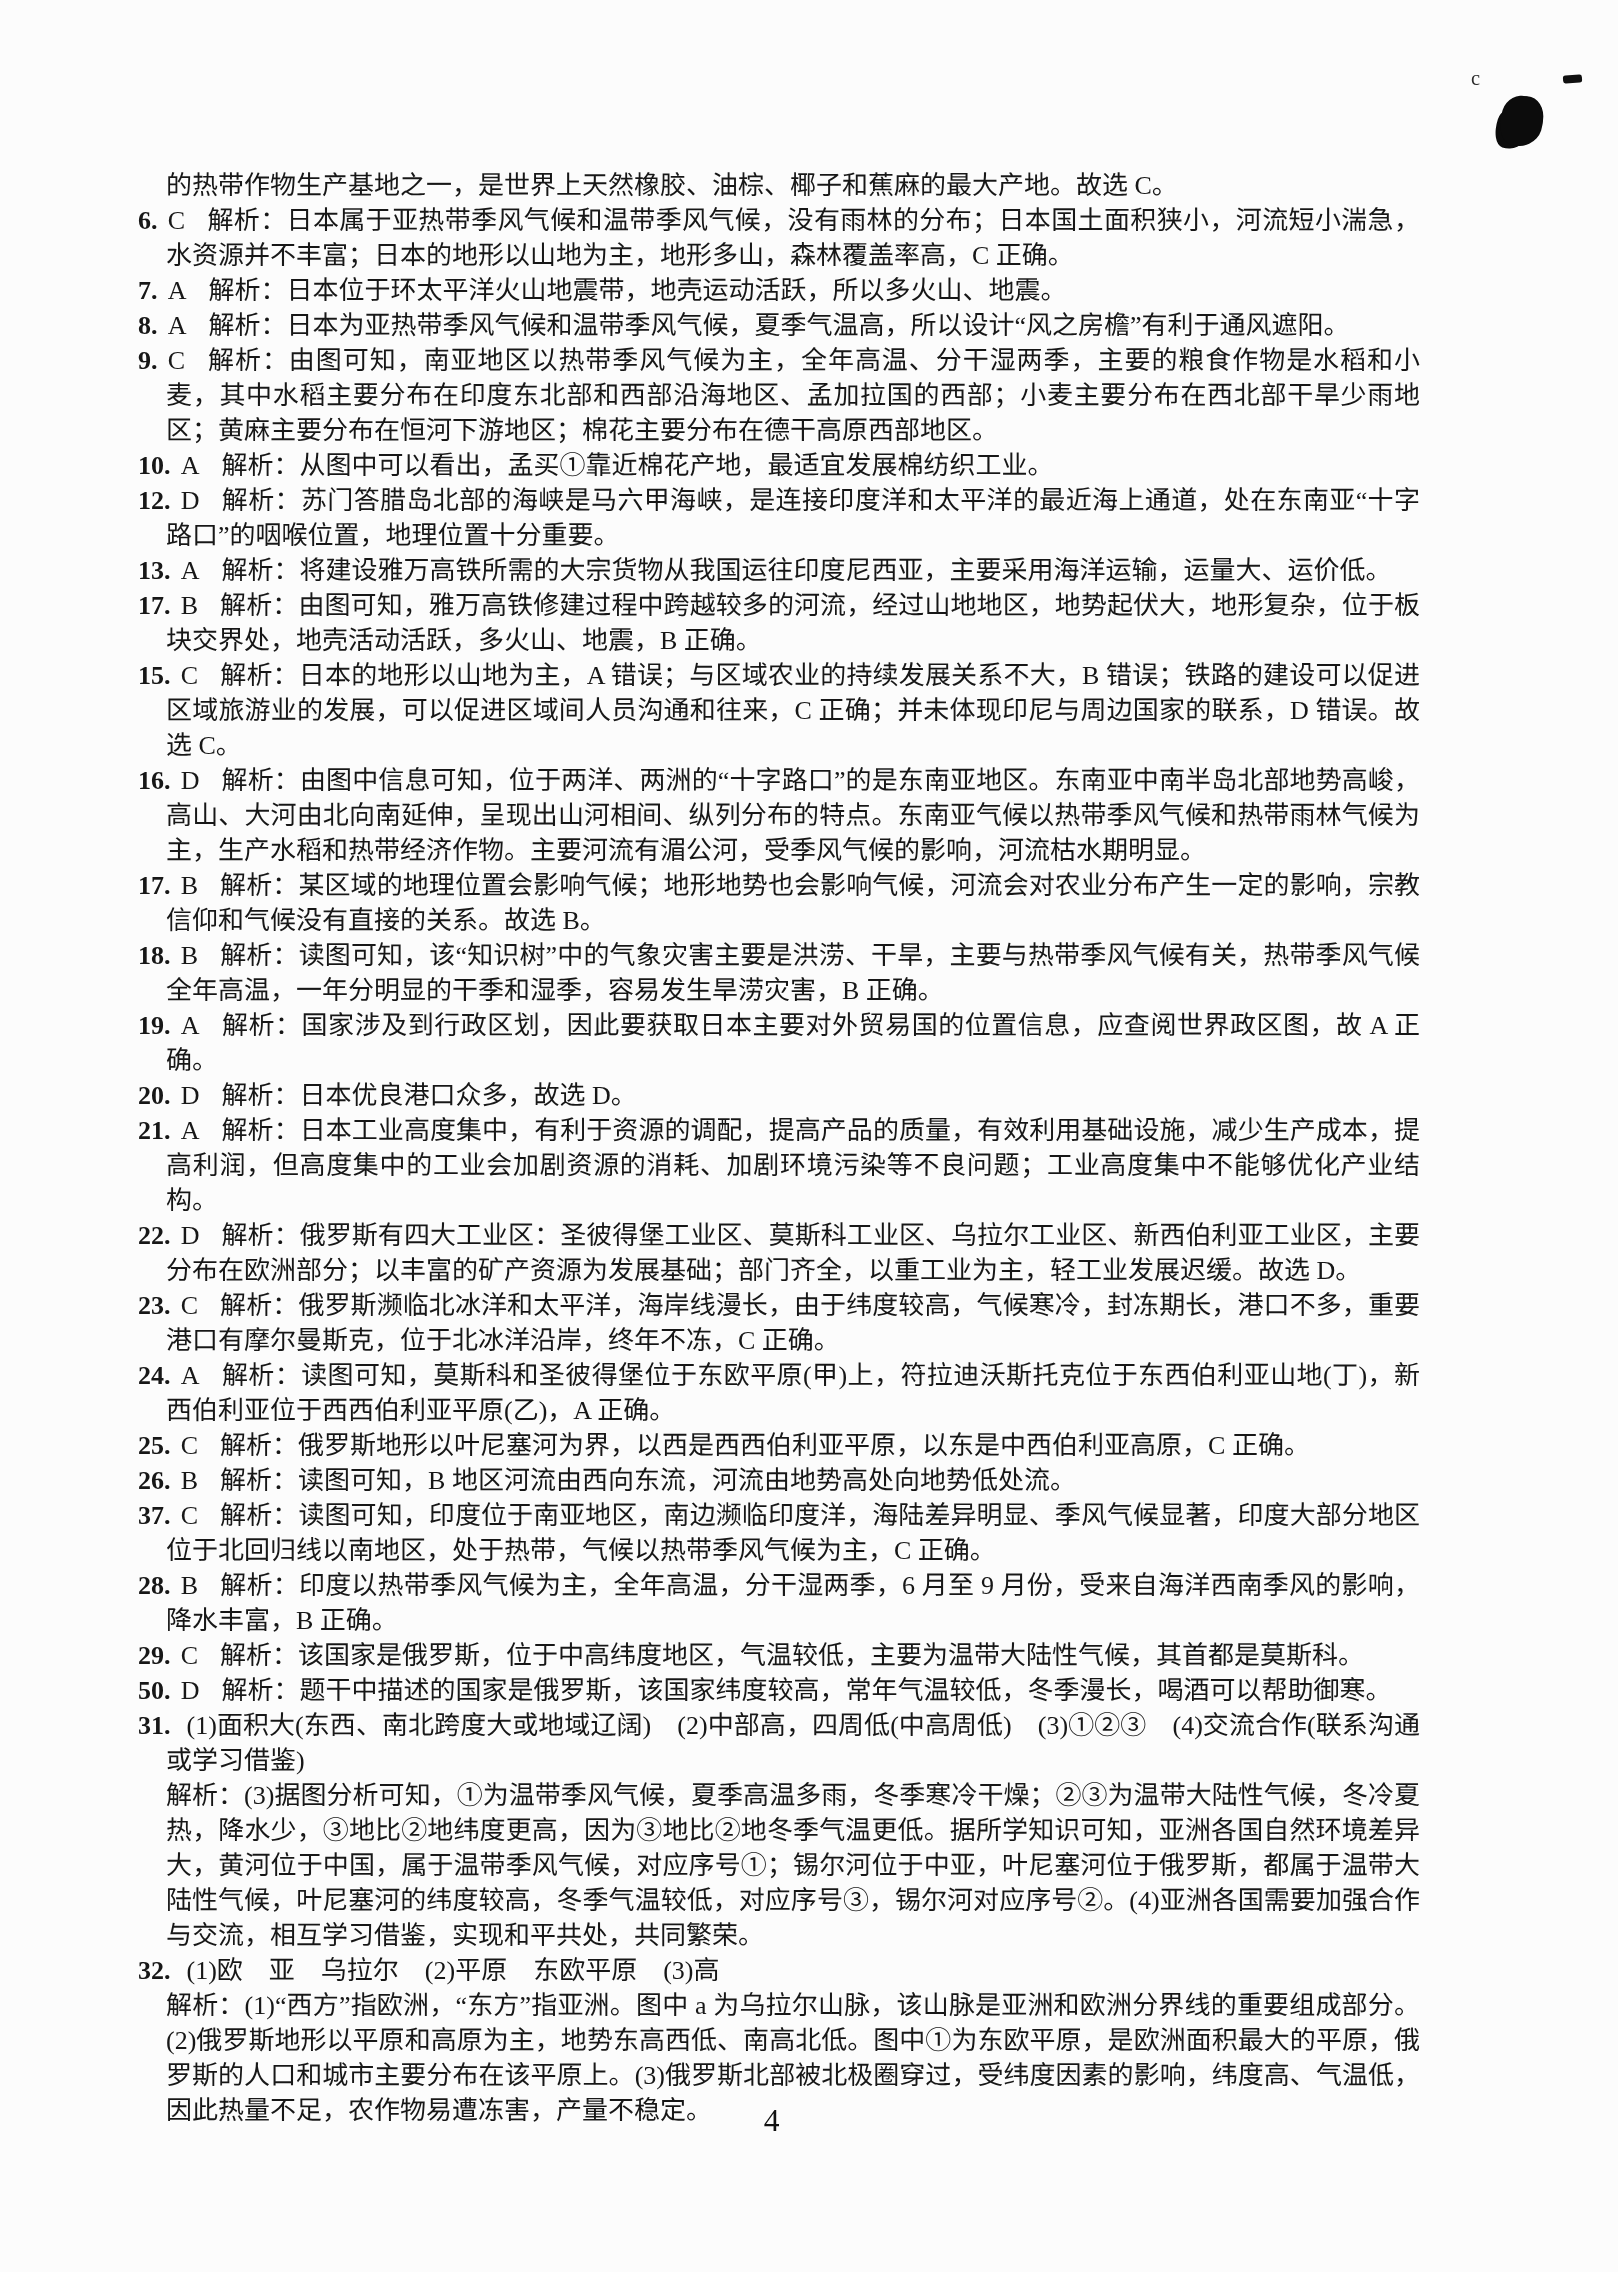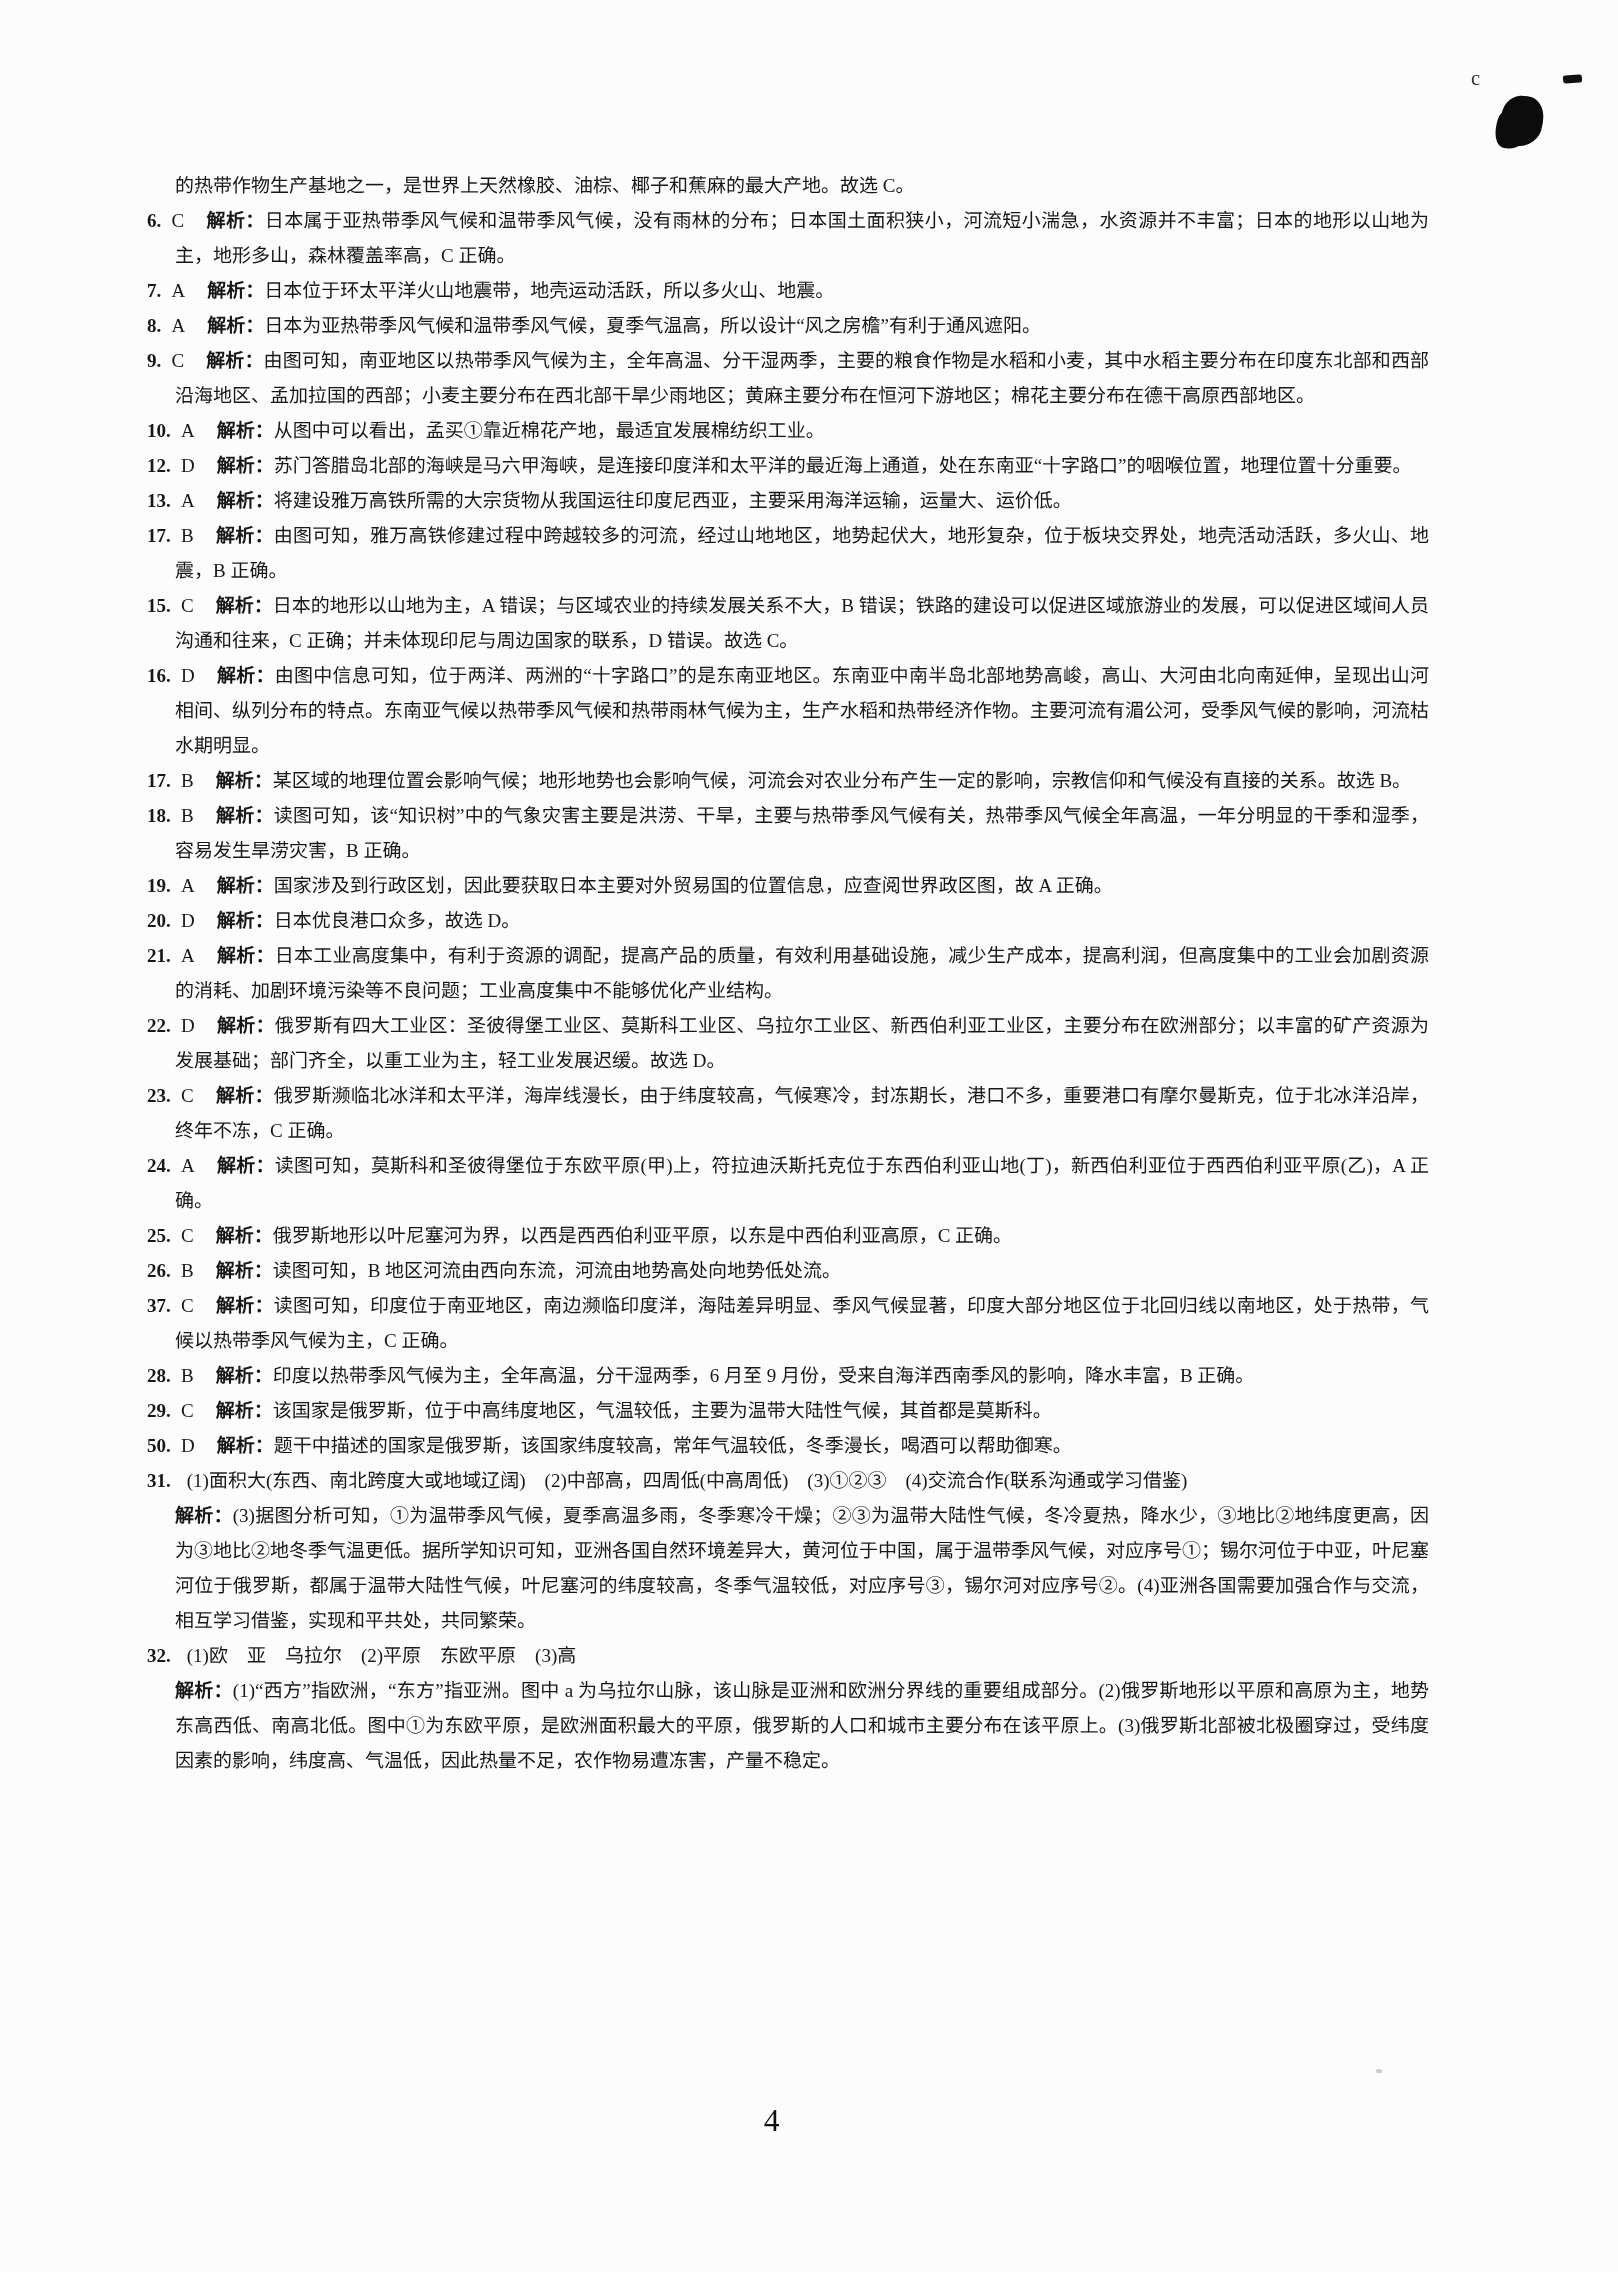--- a/index.html
+++ b/index.html
@@ -6,32 +6,32 @@
   body{background:#ffffff;}
   .page{
     position:relative;
     width:1619px;height:2273px;
     background:#fcfcfc;
     font-family:"Liberation Serif","DejaVu Serif",serif;
     color:#171717;
     overflow:hidden;
   }
   .content{
-    position:absolute;left:147px;top:168px;width:1282px;
-    font-size:19px;line-height:35px;
+    position:absolute;left:138px;top:168px;width:1282px;
+    font-size:26px;line-height:35px;
     text-align:justify;
   }
   .item{padding-left:28px;text-indent:-28px;}
   .item.no-num{text-indent:0;}
   .num{font-weight:bold;margin-right:10.2px;}
   .num.tight{margin-right:16px;}
   .ans{margin-right:22px;}
   .jiexi{
     font-family:"Liberation Sans","DejaVu Sans",sans-serif;
-    font-weight:bold;
+    font-weight:normal;
   }
   .body{}
   .page-number{
     position:absolute;left:746px;top:2103px;width:51px;
     text-align:center;font-size:31.5px;color:#101010;
   }
   
   .ink-blob{
     position:absolute;left:1500px;top:96px;width:43px;height:51px;
     background:#0c0c0c;

